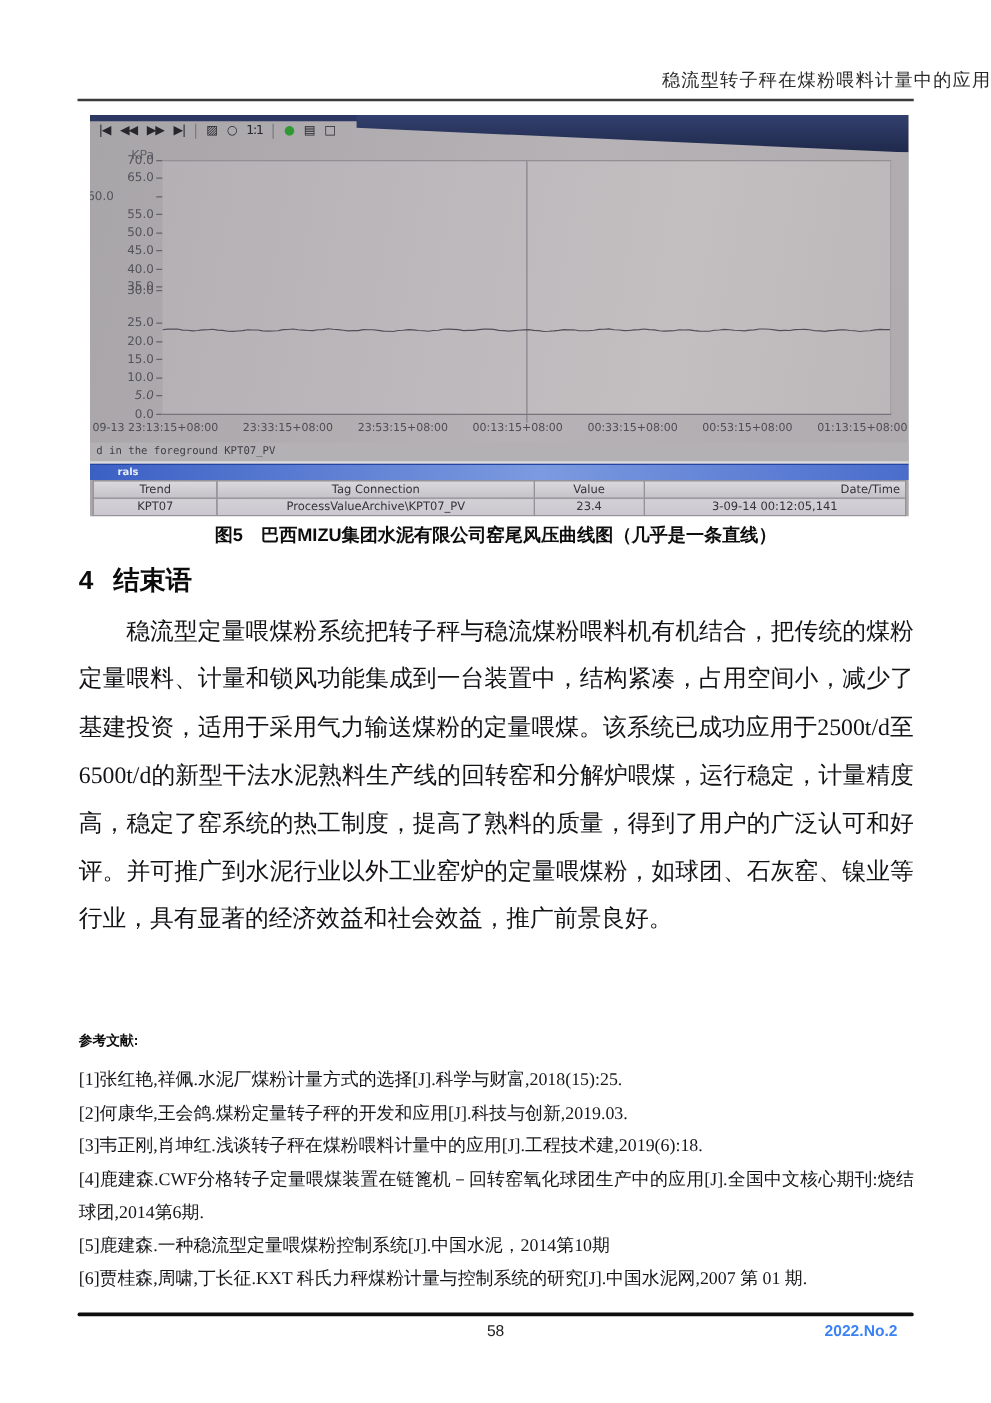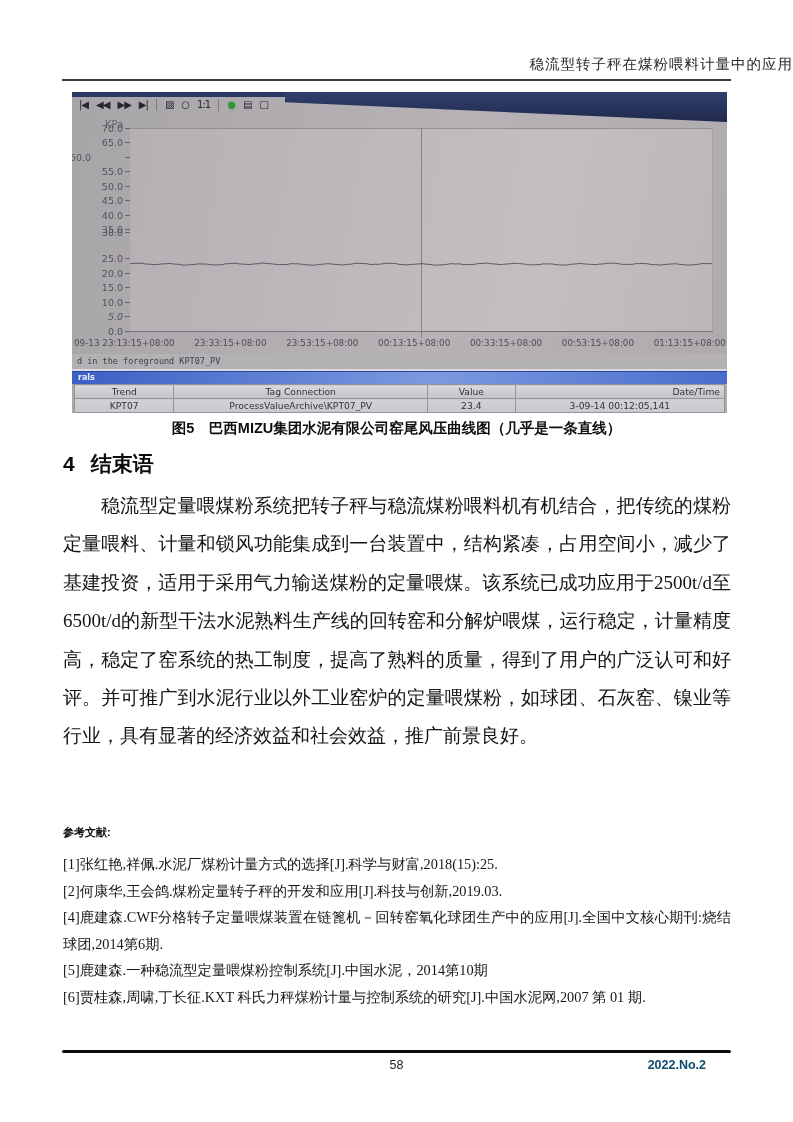--- a/index.html
+++ b/index.html
@@ -38,21 +38,21 @@
   .x-axis{position:absolute;left:2px;top:246px;width:652px;display:flex;
     justify-content:space-between;font:8.8px "DejaVu Sans",sans-serif;color:#4e4b54;
     white-space:nowrap;overflow:hidden;}
   .status{position:absolute;left:0;top:262px;width:100%;height:15px;background:#b4b1b5;
     font:8.5px "DejaVu Sans Mono",monospace;color:#403d45;line-height:15px;
     padding-left:5px;box-sizing:border-box;}
   .win-edge{position:absolute;left:0;top:277px;width:100%;height:2px;background:#dcdade;}
   .bluebar{position:absolute;left:0;top:279px;width:100%;height:13px;
     background:linear-gradient(90deg,#3b60c4,#7c9ae0 55%,#4a6dcc);
     border-top:1px solid #2546a0;color:#e9edf8;
-    font:bold 8px "DejaVu Sans",sans-serif;line-height:12px;padding-left:6px;box-sizing:border-box;}
+    font:bold 8px "DejaVu Sans",sans-serif;line-height:12px;padding-left:22px;box-sizing:border-box;}
   .trend-table{position:absolute;left:2px;top:292px;width:651px;border-collapse:collapse;
     font:9.2px "DejaVu Sans",sans-serif;color:#34323a;table-layout:fixed;}
   .trend-table td{border:1px solid #95929a;height:13px;padding:0 4px;overflow:hidden;
     white-space:nowrap;text-align:center;}
   .trend-table tr.th-row td{background:linear-gradient(#dad8dd,#c4c2c8);}
   .trend-table tr.td-row td{background:linear-gradient(#d3d1d6,#cac8ce);}
   .trend-table td.right{text-align:right;}
   .c1{width:15.3%;} .c2{width:39%;} .c3{width:13.5%;} .c4{width:32.2%;}
 
   
@@ -71,22 +71,22 @@
     font-family:"Liberation Sans","DejaVu Sans",sans-serif;font-weight:bold;
     font-size:11px;color:#0c0c0c;}
   .refs{position:absolute;top:851px;left:63px;width:668px;
     font-size:14.3px;line-height:26.5px;color:#17151a;text-align:justify;}
 
   
   .footer-rule{position:absolute;top:1050px;left:62px;width:669px;height:3px;
     background:#0d0d0d;border-radius:2px;}
   .footer-page{position:absolute;top:1058px;left:0;width:100%;text-align:center;
     font:12.5px "Liberation Sans","DejaVu Sans",sans-serif;color:#222;}
-  .footer-issue{position:absolute;top:1058px;right:87px;
-    font:600 12.5px "Liberation Sans","DejaVu Sans",sans-serif;color:#0c4a6e;}
+  .footer-issue{position:absolute;top:1058px;right:75px;
+    font:600 12.5px "Liberation Sans","DejaVu Sans",sans-serif;color:#3b82f6;}
 </style>
 </head>
 <body>
 
 <div class="header-title">稳流型转子秤在煤粉喂料计量中的应用</div>
 <div class="header-rule"></div>
 
 <div class="photo">
   <div class="top-strip"></div>
   <div class="toolbar-navy"></div>
@@ -219,20 +219,21 @@
 <div class="sec-heading">
   <span class="num">4</span><span>结束语</span>
 </div>
 
 <div class="body-para">稳流型定量喂煤粉系统把转子秤与稳流煤粉喂料机有机结合，把传统的煤粉定量喂料、计量和锁风功能集成到一台装置中，结构紧凑，占用空间小，减少了基建投资，适用于采用气力输送煤粉的定量喂煤。该系统已成功应用于2500t/d至6500t/d的新型干法水泥熟料生产线的回转窑和分解炉喂煤，运行稳定，计量精度高，稳定了窑系统的热工制度，提高了熟料的质量，得到了用户的广泛认可和好评。并可推广到水泥行业以外工业窑炉的定量喂煤粉，如球团、石灰窑、镍业等行业，具有显著的经济效益和社会效益，推广前景良好。</div>
 
 <div class="refs-title">参考文献:</div>
 <div class="refs">
     <div class="ref-item">[1]张红艳,祥佩.水泥厂煤粉计量方式的选择[J].科学与财富,2018(15):25.</div>
     <div class="ref-item">[2]何康华,王会鸽.煤粉定量转子秤的开发和应用[J].科技与创新,2019.03.</div>
+    <div class="ref-item">[3]韦正刚,肖坤红.浅谈转子秤在煤粉喂料计量中的应用[J].工程技术建,2019(6):18.</div>
     <div class="ref-item">[4]鹿建森.CWF分格转子定量喂煤装置在链篦机－回转窑氧化球团生产中的应用[J].全国中文核心期刊:烧结球团,2014第6期.</div>
     <div class="ref-item">[5]鹿建森.一种稳流型定量喂煤粉控制系统[J].中国水泥，2014第10期</div>
     <div class="ref-item">[6]贾桂森,周啸,丁长征.KXT 科氏力秤煤粉计量与控制系统的研究[J].中国水泥网,2007 第 01 期.</div>
   </div>
 
 <div class="footer-rule"></div>
 <div class="footer-page">58</div>
 <div class="footer-issue">2022.No.2</div>
 
 </body></html>

